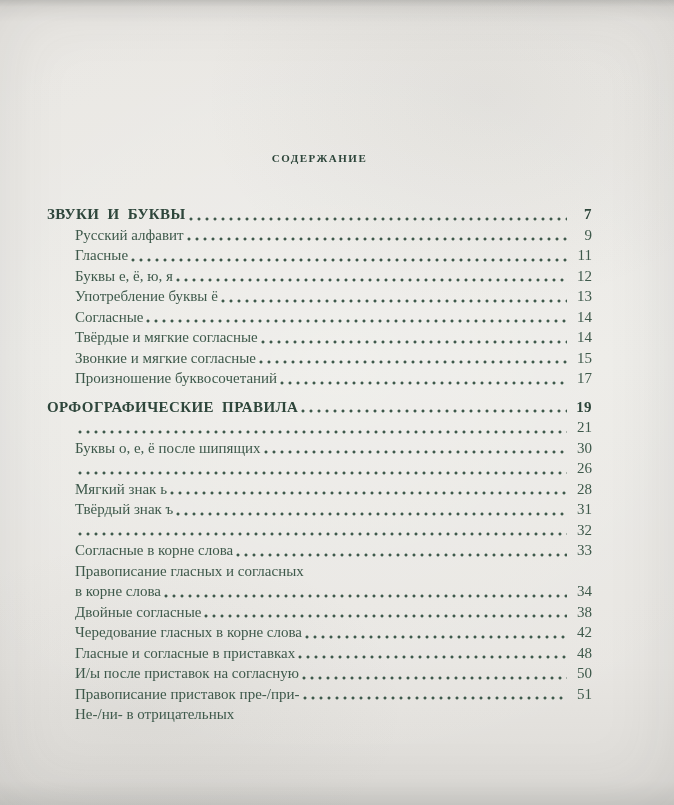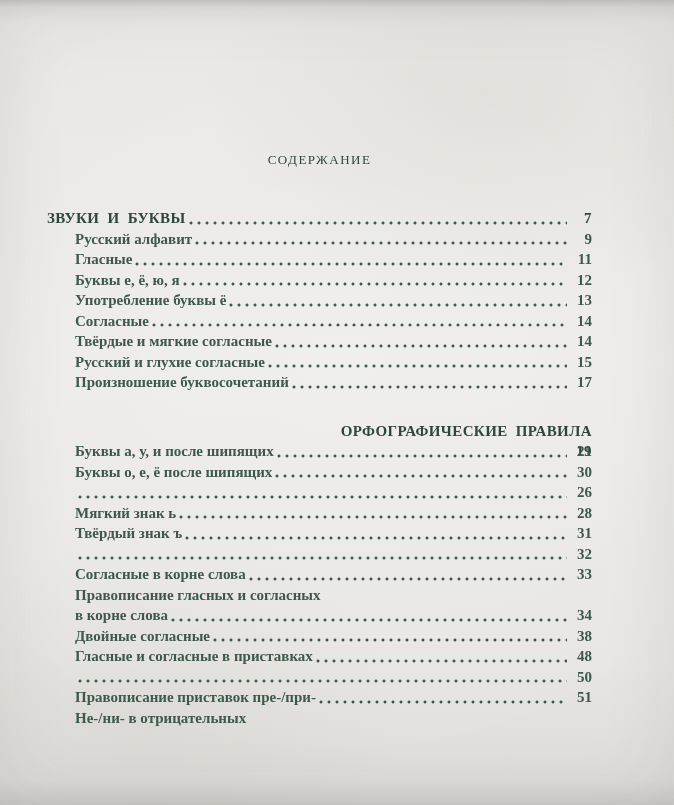--- a/index.html
+++ b/index.html
@@ -26,48 +26,47 @@
   .content {
     position: absolute;
     left: 47px;
     right: 82px;
     top: 152px;
   }
 
   .title {
     margin: 0 0 32px 0;
     text-align: center;
-    font-size: 13px;
-    font-weight: normal;
+    font-size: 11px;
+    font-weight: bold;
     letter-spacing: 1.5px;
     word-spacing: 3px;
     color: var(--ink-strong, #2e463b);
   }
 
   .toc { width: 100%; }
 
   .row {
     display: flex;
     align-items: flex-end;
     height: 20.5px;
     font-size: 15px;
     line-height: 20.5px;
     white-space: nowrap;
-    font-weight: bold;
   }
 
   .row.section {
     font-weight: bold;
     letter-spacing: 0.4px;
     word-spacing: 4px;
     color: var(--ink-strong, #2e463b);
     margin-top: 40px;
   }
 
-  .row.section:not(:first-child) { margin-top: 28px; flex-direction: column; }
+  .row.section:not(:first-child) { margin-top: 8px; }
 
   .row.item { padding-left: 28px; }
 
   .label { flex: 0 0 auto; }
 
   .dots {
     flex: 1 1 auto;
     height: 20.5px;
     margin: 0 3px;
     background-image: radial-gradient(circle at 2px 50%, var(--ink, #3e594b) 1.2px, transparent 1.8px);
@@ -118,36 +117,35 @@
           <span class="label">Согласные</span>
           <span class="dots"></span>
           <span class="pg">14</span>
         </div>
         <div class="row item">
           <span class="label">Твёрдые и мягкие согласные</span>
           <span class="dots"></span>
           <span class="pg">14</span>
         </div>
         <div class="row item">
-          <span class="label">Русский и глухие согласные</span>
+          <span class="label">Звонкие и мягкие согласные</span>
           <span class="dots"></span>
           <span class="pg">15</span>
         </div>
         <div class="row item">
           <span class="label">Произношение буквосочетаний</span>
           <span class="dots"></span>
           <span class="pg">17</span>
         </div>
         <div class="row section">
           <span class="label">ОРФОГРАФИЧЕСКИЕ ПРАВИЛА</span>
           <span class="dots"></span>
           <span class="pg">19</span>
         </div>
         <div class="row item">
-          <span class="label">Буквы а, у, и после шипящих</span>
           <span class="dots"></span>
           <span class="pg">21</span>
         </div>
         <div class="row item">
           <span class="label">Буквы о, е, ё после шипящих</span>
           <span class="dots"></span>
           <span class="pg">30</span>
         </div>
         <div class="row item">
           <span class="dots"></span>
@@ -179,25 +177,31 @@
           <span class="label">в корне слова</span>
           <span class="dots"></span>
           <span class="pg">34</span>
         </div>
         <div class="row item">
           <span class="label">Двойные согласные</span>
           <span class="dots"></span>
           <span class="pg">38</span>
         </div>
         <div class="row item">
+          <span class="label">Чередование гласных в корне слова</span>
+          <span class="dots"></span>
+          <span class="pg">42</span>
+        </div>
+        <div class="row item">
           <span class="label">Гласные и согласные в приставках</span>
           <span class="dots"></span>
           <span class="pg">48</span>
         </div>
         <div class="row item">
+          <span class="label">И/ы после приставок на согласную</span>
           <span class="dots"></span>
           <span class="pg">50</span>
         </div>
         <div class="row item">
           <span class="label">Правописание приставок пре-/при-</span>
           <span class="dots"></span>
           <span class="pg">51</span>
         </div>
         <div class="row item">
           <span class="label">Не-/ни- в отрицательных</span>

